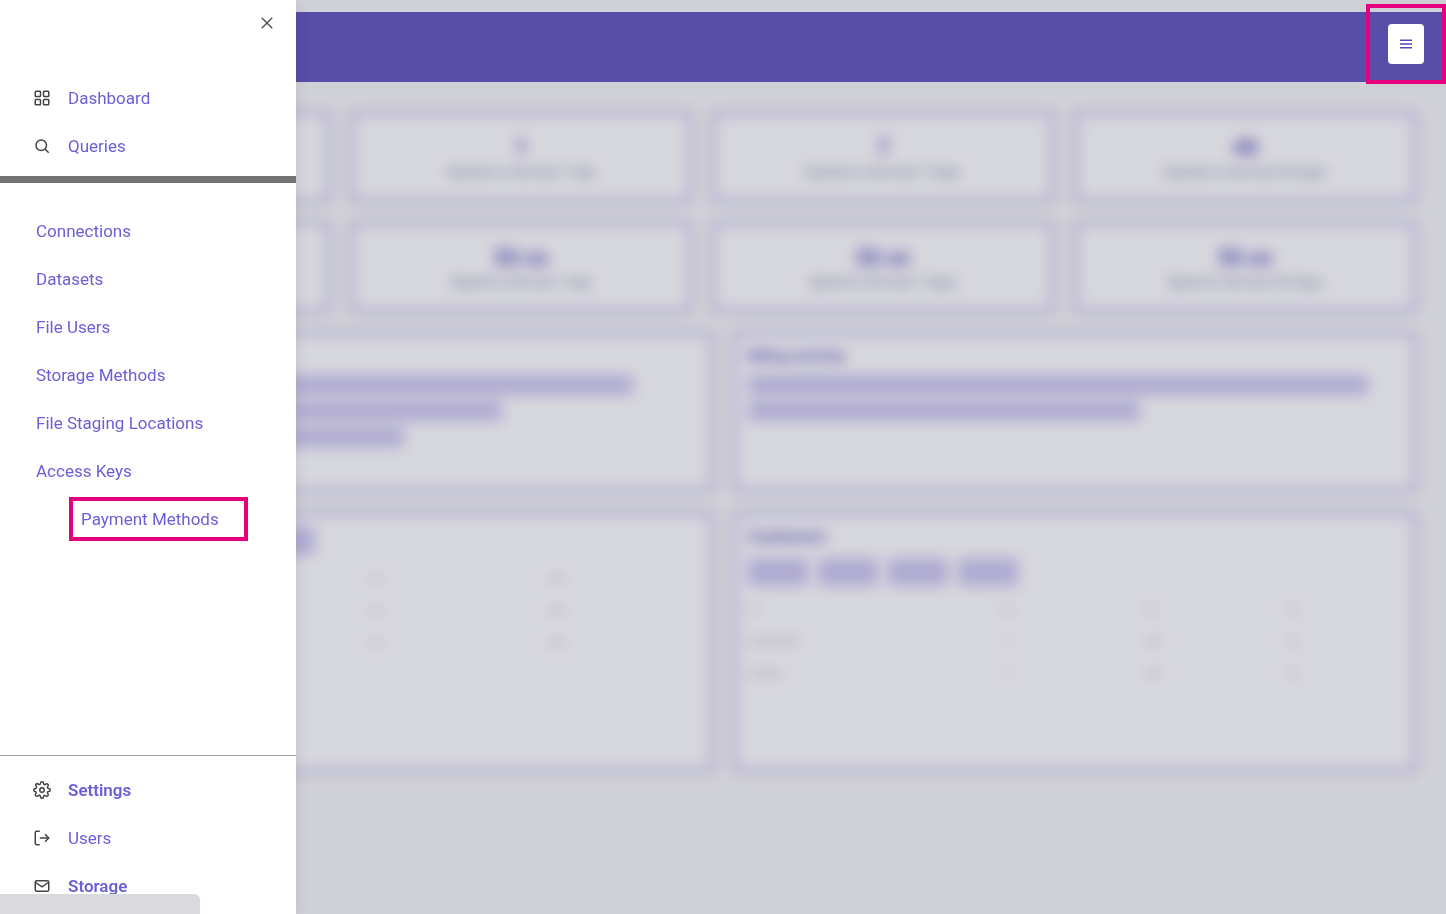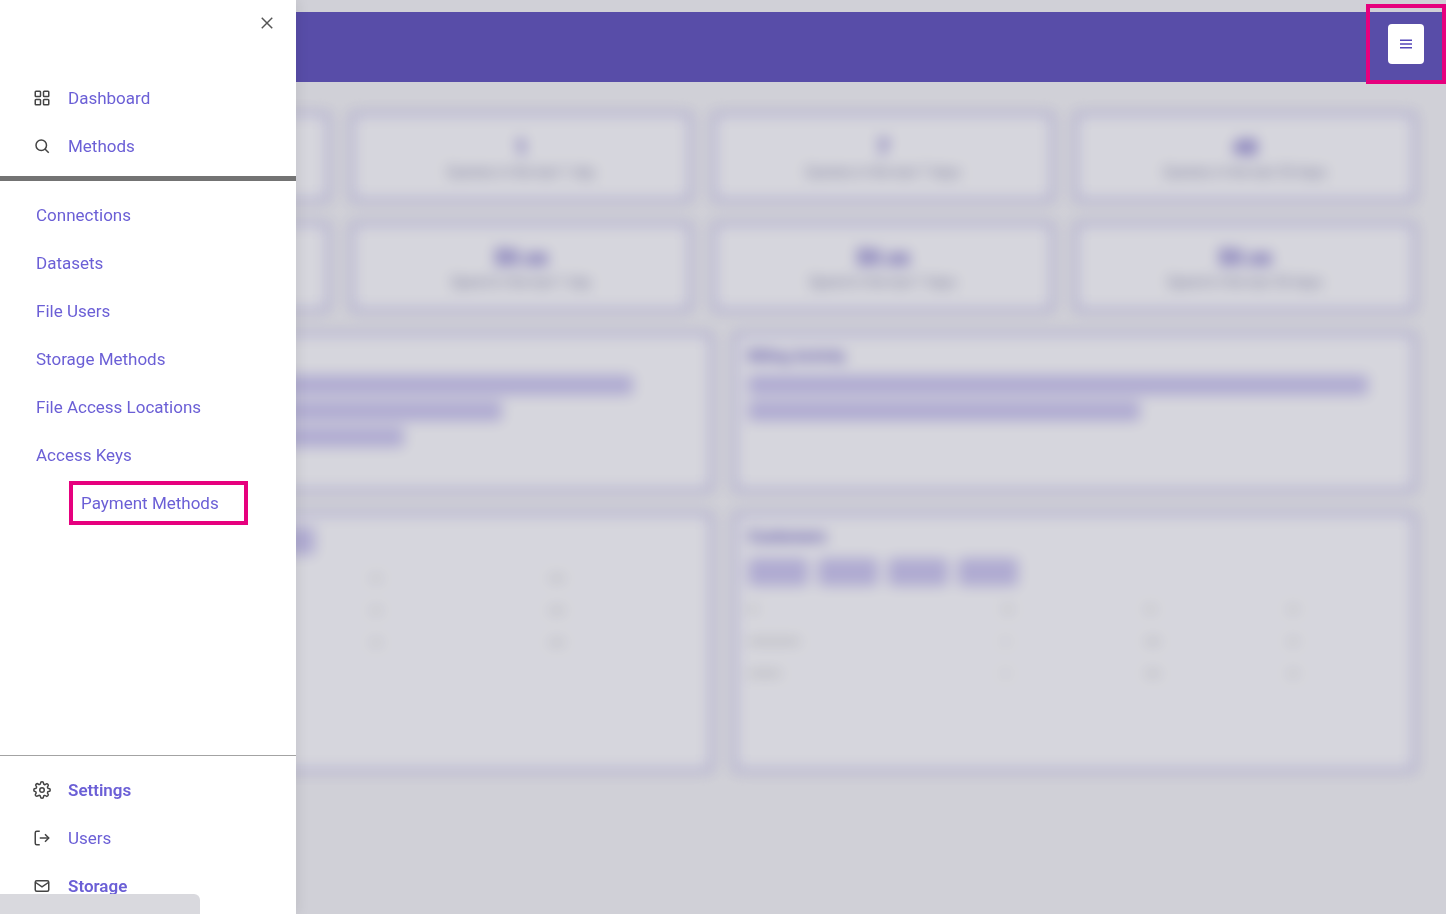--- a/index.html
+++ b/index.html
@@ -154,23 +154,23 @@
     width: 20px;
     height: 20px;
     display: flex;
     align-items: center;
     justify-content: center;
     color: #444;
   }
   .nav-item .icon-slot svg { width:18px; height:18px; }
 
   .nav-section-2 {
-    border-top: 5px solid #737373;
+    border-top: 7px solid #737373;
     margin-top: 6px;
-    padding-top: 10px;
+    padding-top: 24px;
   }
   .nav-section-2 .nav-item { padding-left: 36px; }
 
   .highlighted {
     position: relative;
     margin-left: 45px;
   }
   .highlighted::before {
     content: "";
     position: absolute;
@@ -342,39 +342,39 @@
       </span>
       <span>Dashboard</span>
     </div>
     <div class="nav-item with-icon">
       <span class="icon-slot">
         <svg viewBox="0 0 24 24" fill="none" stroke="currentColor" stroke-width="2">
             <circle cx="11" cy="11" r="7"></circle>
             <line x1="21" y1="21" x2="16" y2="16"></line>
           </svg>
       </span>
-      <span>Methods</span>
+      <span>Queries</span>
     </div>
   </div>
 
   <div class="nav-section-2">
     <div class="nav-item">
       <span>Connections</span>
     </div>
     <div class="nav-item">
       <span>Datasets</span>
     </div>
     <div class="nav-item">
       <span>File Users</span>
     </div>
     <div class="nav-item">
       <span>Storage Methods</span>
     </div>
     <div class="nav-item">
-      <span>File Access Locations</span>
+      <span>File Staging Locations</span>
     </div>
     <div class="nav-item">
       <span>Access Keys</span>
     </div>
     <div class="nav-item highlighted">
       <span>Payment Methods</span>
     </div>
   </div>
 
   <div class="nav-bottom">

